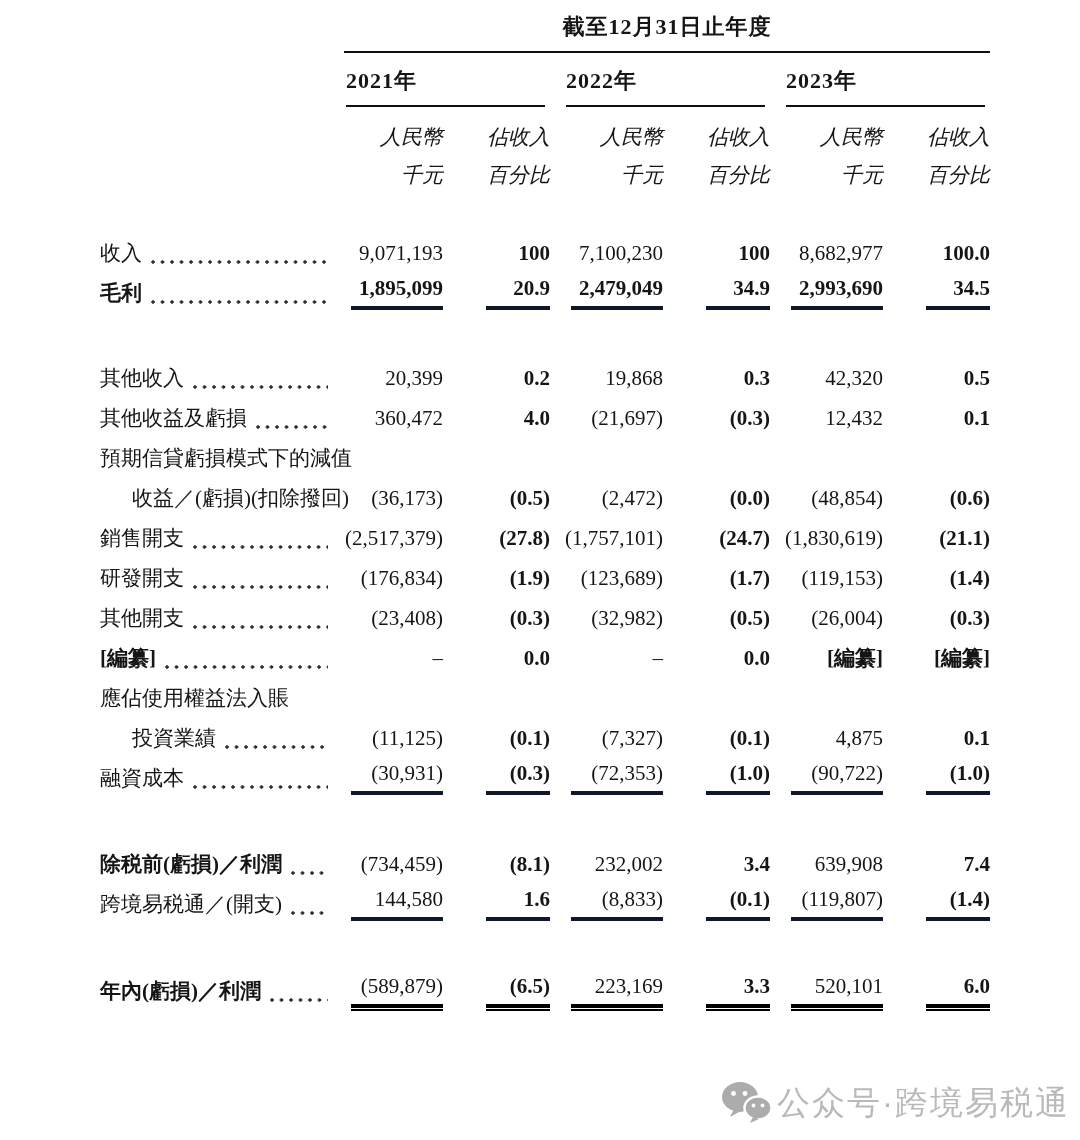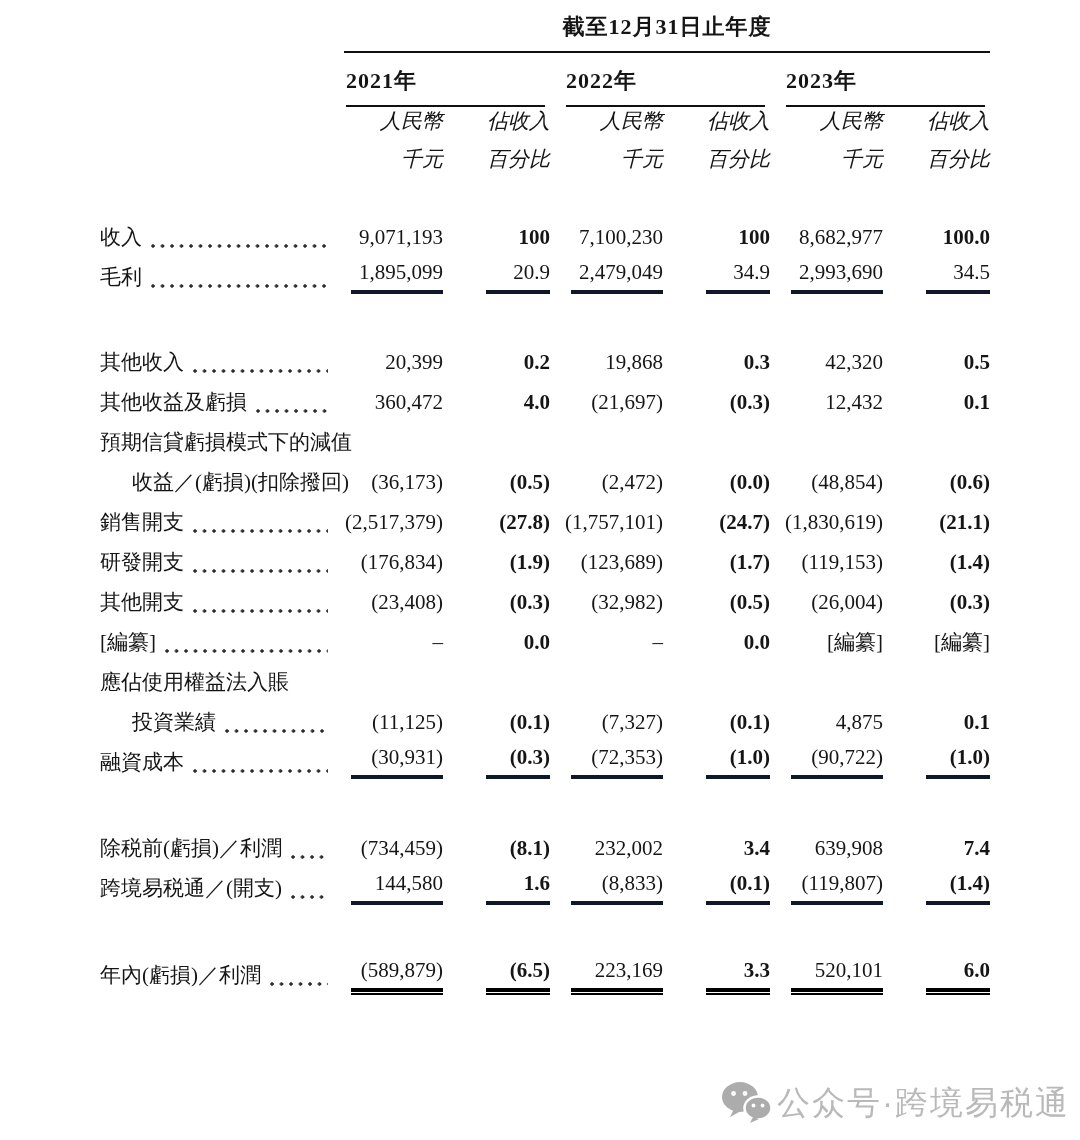--- a/index.html
+++ b/index.html
@@ -17,35 +17,35 @@
   
   .period-wrap{
     margin-left:14px;text-align:center;font-weight:700;font-size:22px;
     padding:8px 0 9px;border-bottom:2px solid #101010;letter-spacing:1px;
   }
   .year-wrap{
     margin:0 5px 0 16px;font-weight:700;font-size:22px;
     padding:13px 0 9px;border-bottom:2px solid #101010;letter-spacing:1px;
   }
   td.sub{text-align:right;font-style:italic;font-size:21px;}
-  tr.sub1 td.sub{padding-top:0;}
+  tr.sub1 td.sub{padding-top:16px;}
   tr.sub2 td.sub{padding-top:10px;}
   tr.head-gap td{height:44px;}
   
   tbody td{height:40px;font-size:21px;}
   td.num{text-align:right;}
   .val{display:inline-block;text-align:right;line-height:1.1;}
   .val-rmb{min-width:92px;}
   .val-pct{min-width:64px;font-weight:bold;}
   .rule-single{border-bottom:4px solid #0f172a;padding-bottom:5px;}
   .rule-double{border-bottom:4px solid #000;padding-bottom:5px;position:relative;}
   .rule-double::after{
     content:"";position:absolute;left:0;right:0;bottom:-7px;border-bottom:2px solid #000;
   }
-  .bold{font-weight:400;}
+  .bold{font-weight:700;}
   td.label-cell{white-space:nowrap;overflow:visible;}
   .label-inner{display:flex;align-items:baseline;}
   .indent .label-inner{padding-left:32px;}
   .leader{
     flex:1 1 auto;align-self:flex-end;height:4px;margin:0 2px 3px 9px;
     background-image:radial-gradient(circle at 2px 2px,#2e2e2e 1.45px,rgba(0,0,0,0) 1.95px);
     background-size:9.5px 4px;background-repeat:repeat-x;
   }
   tr.spacer td{height:auto;}
   

